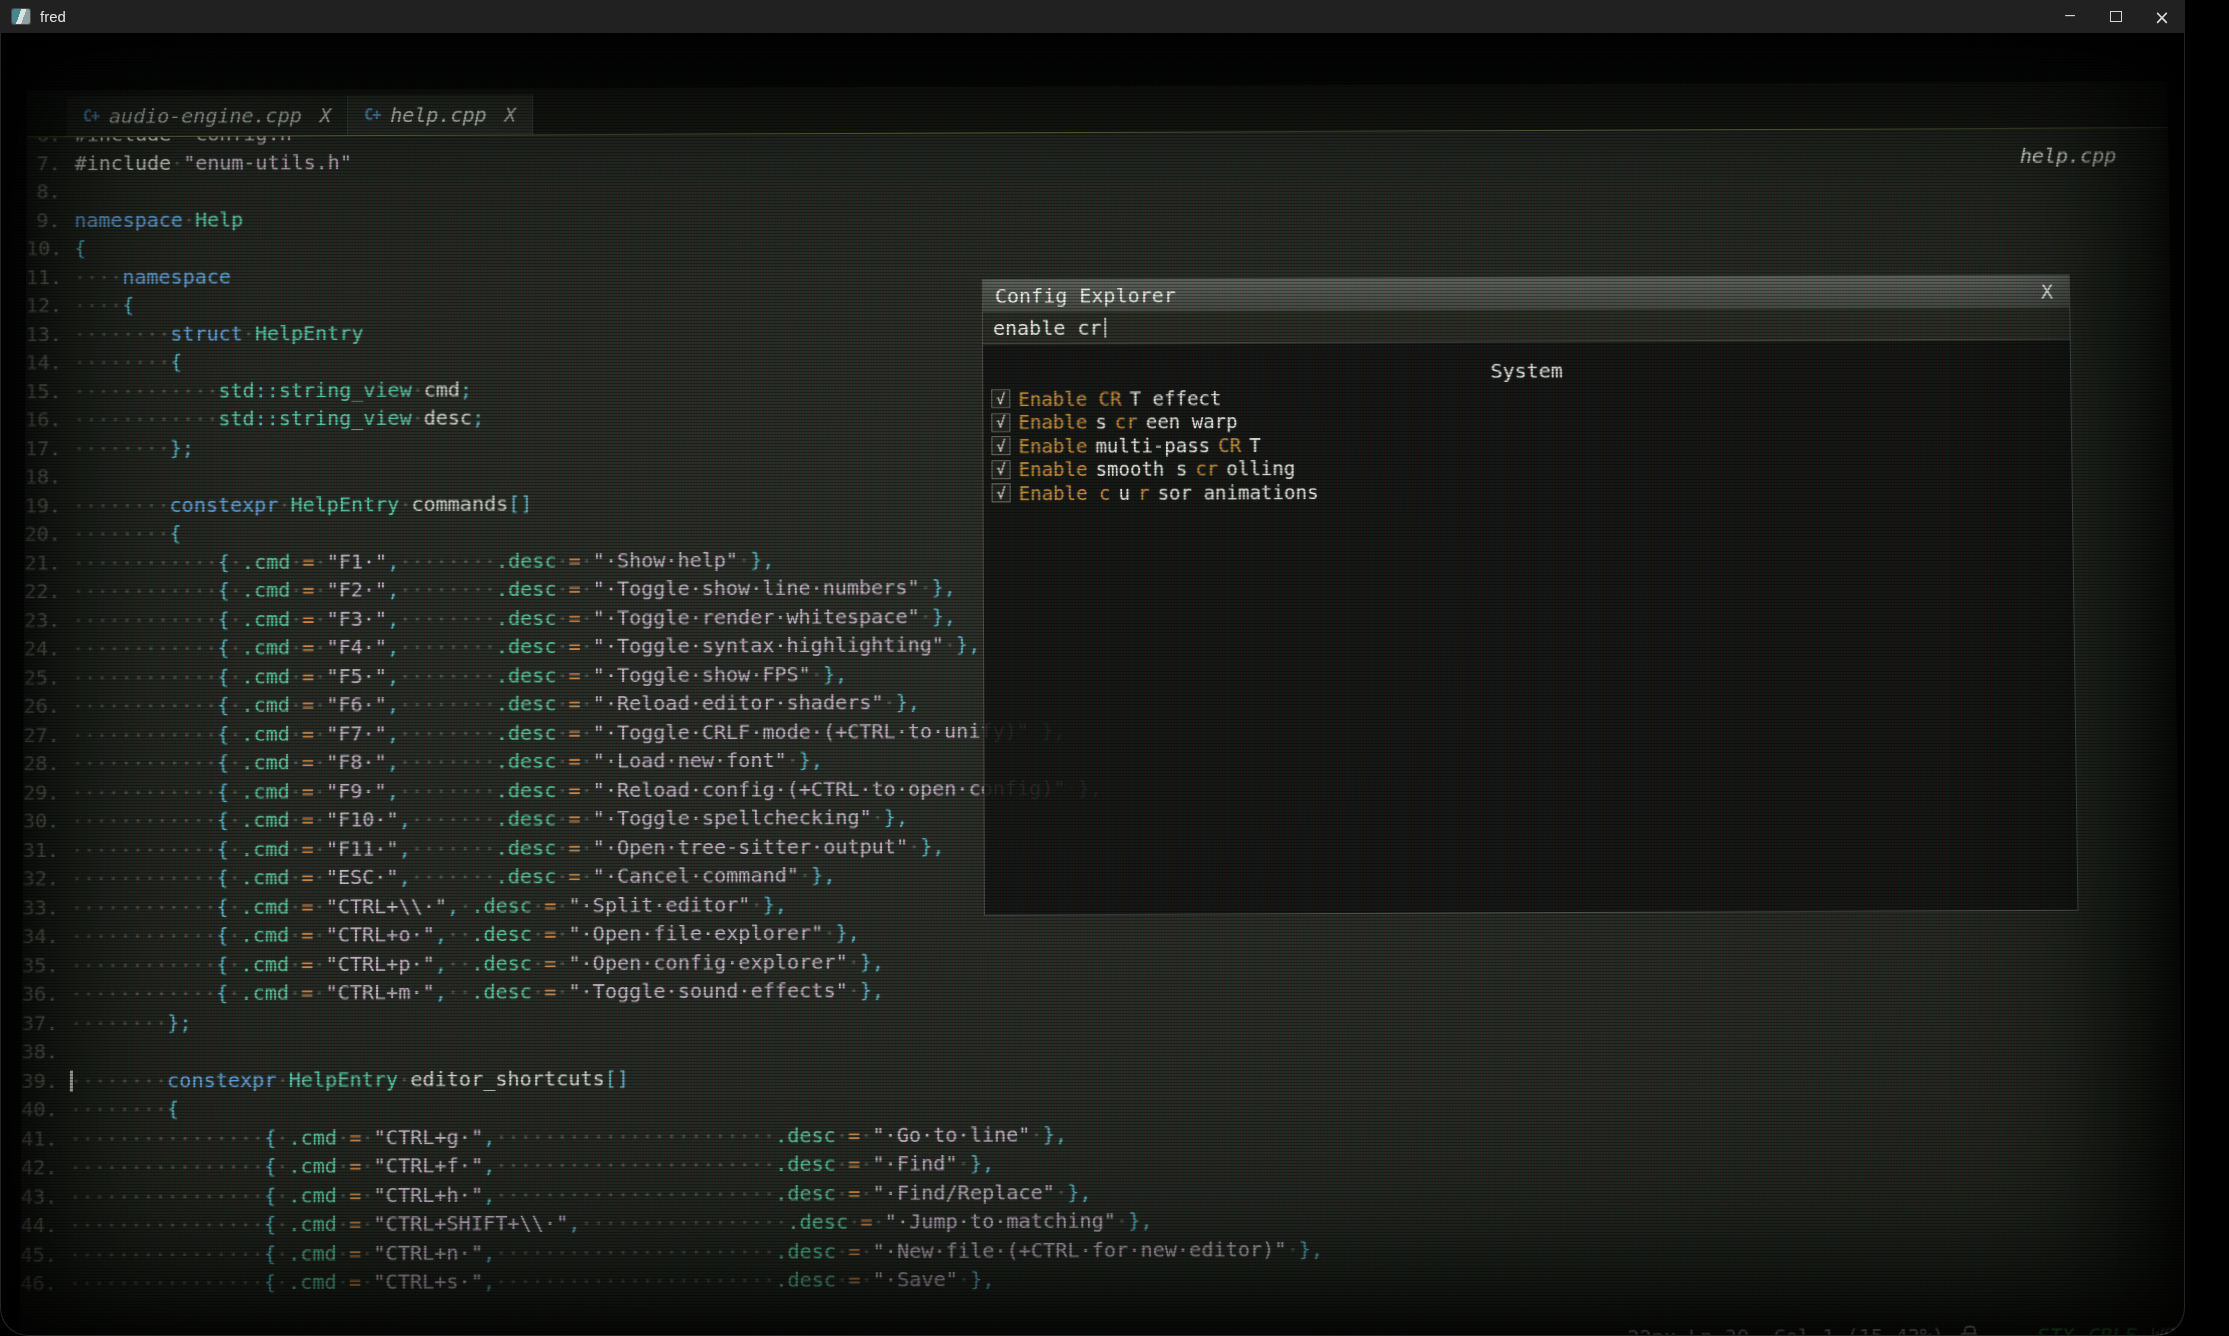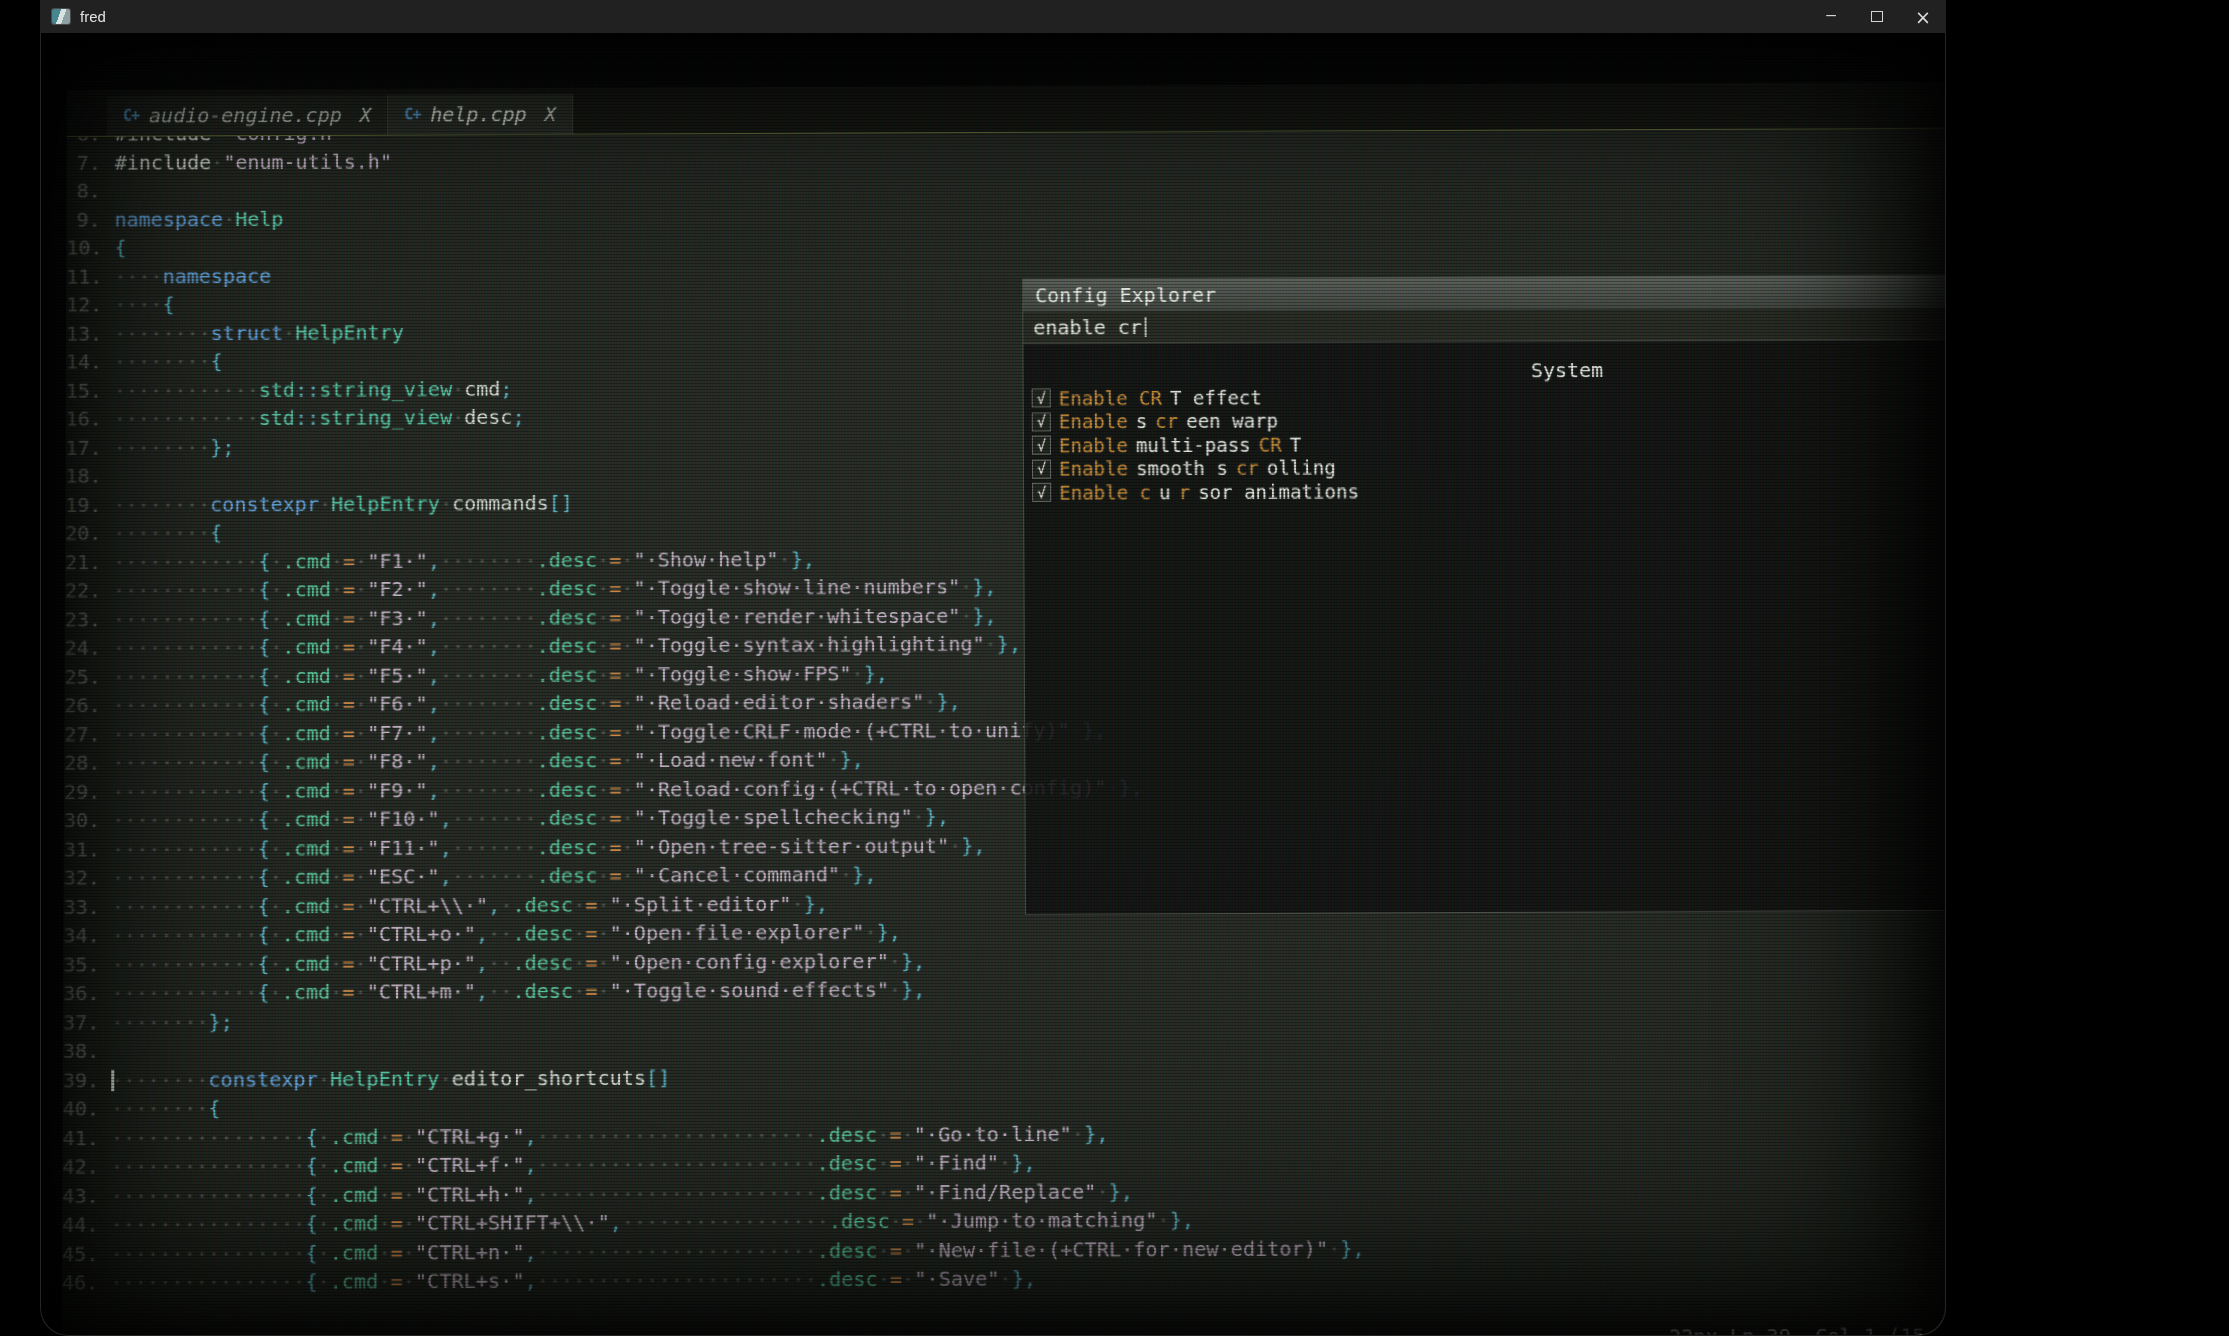--- a/index.html
+++ b/index.html
@@ -1,17 +1,17 @@
 <!DOCTYPE html>
 <html><head>
 <meta charset="utf-8">
 <style>
   * { margin:0; padding:0; box-sizing:border-box; }
   html,body { width:2229px; height:1336px; background:#000; overflow:hidden; }
-  .page { position:relative; width:1906px; height:1336px;margin-left:40px; }
+  .page { position:relative; width:2185px; height:1336px; }
 
   
   .titlebar { position:absolute; top:0; left:0; right:0; height:33px; background:#212121;
     display:flex; align-items:center; padding-left:12px; gap:10px;
     font:15px "Liberation Sans", sans-serif; color:#e4e4e4; }
   .app-icon { width:18px; height:15px; border-radius:2px;
     background:linear-gradient(110deg,#47868e 0 40%,#d8e2e0 40% 62%,#8fa0a4 62% 100%);
     box-shadow:0 0 0 1px #4a4a4a; }
   .win-controls { position:absolute; right:0; top:0; height:33px; display:flex; }
   .wc { width:46px; height:33px; display:flex; align-items:center; justify-content:center; color:#dcdcdc; }

